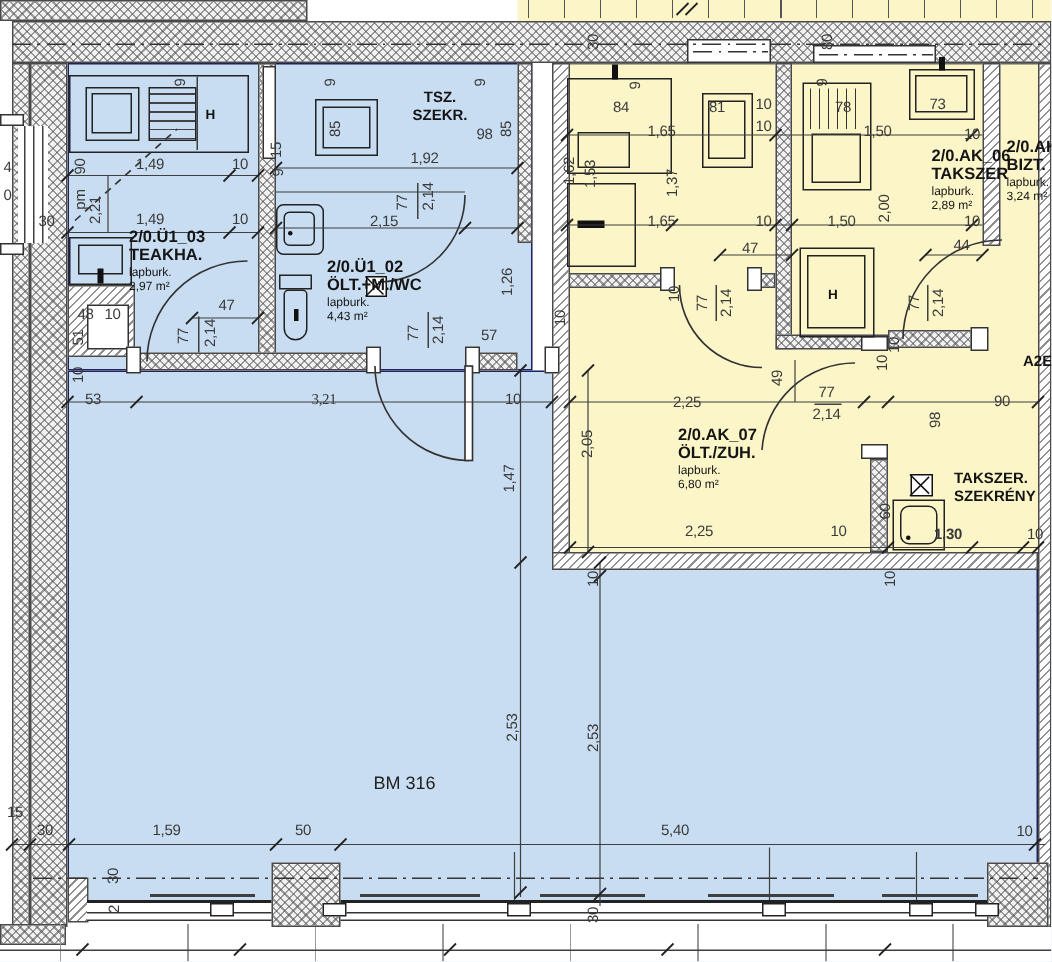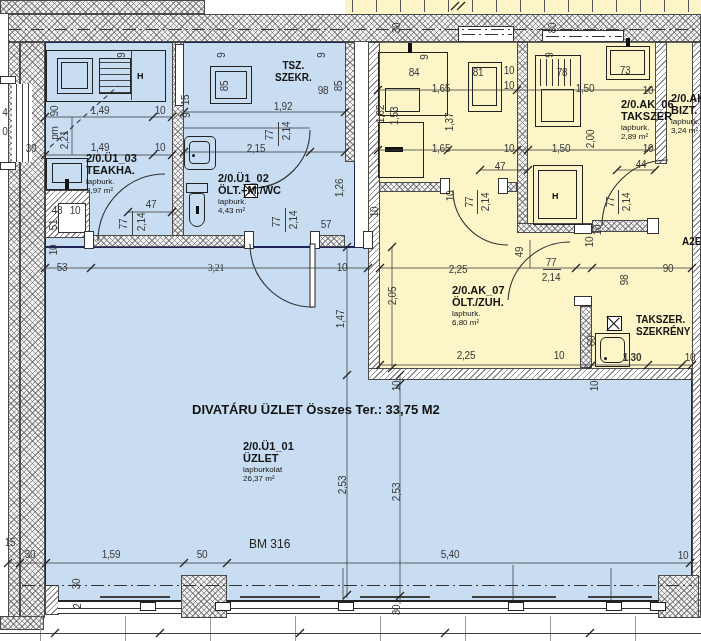--- a/index.html
+++ b/index.html
@@ -284,26 +284,20 @@
       <div>TEAKHA.</div>
     <div class="rsub">lapburk.</div>
       <div class="rsub">2,97 m²</div>
   </div>
   <div class="rlabel" style="left:218px;top:172px;">
     <div>2/0.Ü1_02</div>
       <div>ÖLT.+M./WC</div>
     <div class="rsub">lapburk.</div>
       <div class="rsub">4,43 m²</div>
   </div>
-  <div class="rlabel" style="left:243px;top:440px;">
-    <div>2/0.Ü1_01</div>
-      <div>ÜZLET</div>
-    <div class="rsub">lapburkolat</div>
-      <div class="rsub">26,37 m²</div>
-  </div>
   <div class="rlabel" style="left:597px;top:98px;margin-left:24px;">
     <div>2/0.AK_06</div>
       <div>TAKSZER</div>
     <div class="rsub">lapburk.</div>
       <div class="rsub">2,89 m²</div>
   </div>
   <div class="rlabel" style="left:452px;top:284px;">
     <div>2/0.AK_07</div>
       <div>ÖLT./ZUH.</div>
     <div class="rsub">lapburk.</div>
@@ -320,22 +314,21 @@
     <div>TSZ.</div>
       <div>SZEKR.</div>
   </div>
   <div class="small-b" style="left:636px;top:314px;">
     <div>TAKSZER.</div>
       <div>SZEKRÉNY</div>
   </div>
   <div class="small-b" style="left:682px;top:236px;">A2E</div>
   <div class="hmark" style="left:137px;top:71px;">H</div>
   <div class="hmark" style="left:552px;top:191px;">H</div>
-  <div class="title" style="left:192px;top:402px;">DIVATÁRU ÜZLET Összes Ter.: 33,75 M2</div>
-  <div class="bm" style="left:249px;top:537px;">BM 316</div>
+  <div class="bm" style="left:249px;top:515px;">BM 316</div>
 
   <span class="dim" style="left:100px;top:110px;">1,49</span>
   <span class="dim" style="left:160px;top:110px;">10</span>
   <span class="dim" style="left:100px;top:147px;">1,49</span>
   <span class="dim" style="left:160px;top:147px;">10</span>
   <span class="dim" style="left:283px;top:106px;">1,92</span>
   <span class="dim" style="left:256px;top:148px;">2,15</span>
   <span class="dim" style="left:323px;top:90px;">98</span>
   <span class="dim" style="left:326px;top:224px;">57</span>
   <span class="dim" style="left:62px;top:267px;">53</span>

